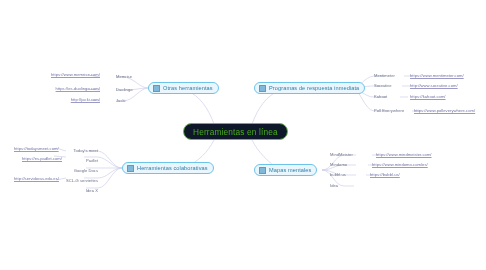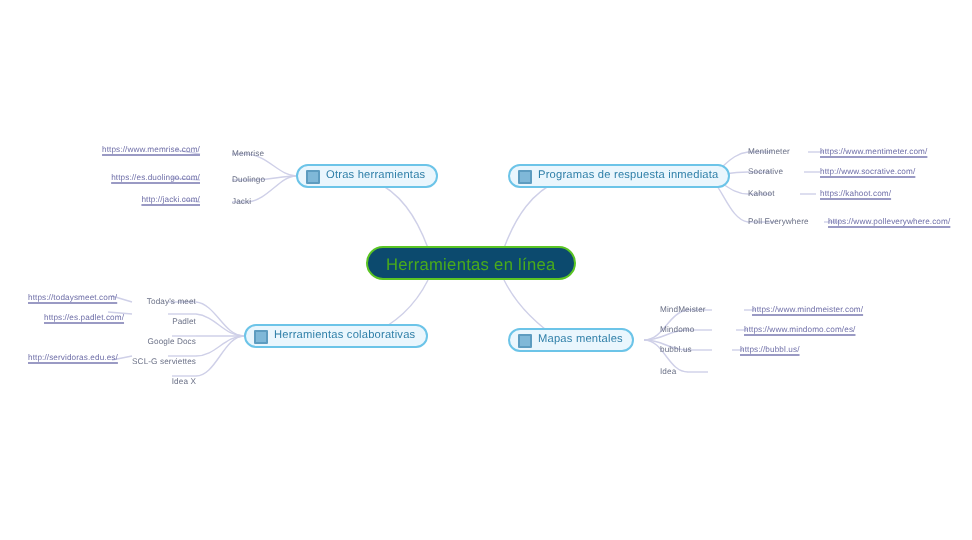--- a/index.html
+++ b/index.html
@@ -11,21 +11,21 @@
   #canvas{position:relative;width:486px;height:270px;}
   svg.links{position:absolute;left:0;top:0;width:486px;height:270px;pointer-events:none;}
 
   
   .central{
     position:absolute;
     display:flex;align-items:center;justify-content:flex-end;
     box-sizing:border-box;
     border:1.6px solid #5bc524;
     border-radius:14px;
-    background:#0c4a6e;
+    background:#0f172a;
     color:#4aab1b;
     font-size:8.3px;
     letter-spacing:.15px;
     white-space:nowrap;
     padding:0 9px;
     height:17px;
   }
 
   
   .branch{

